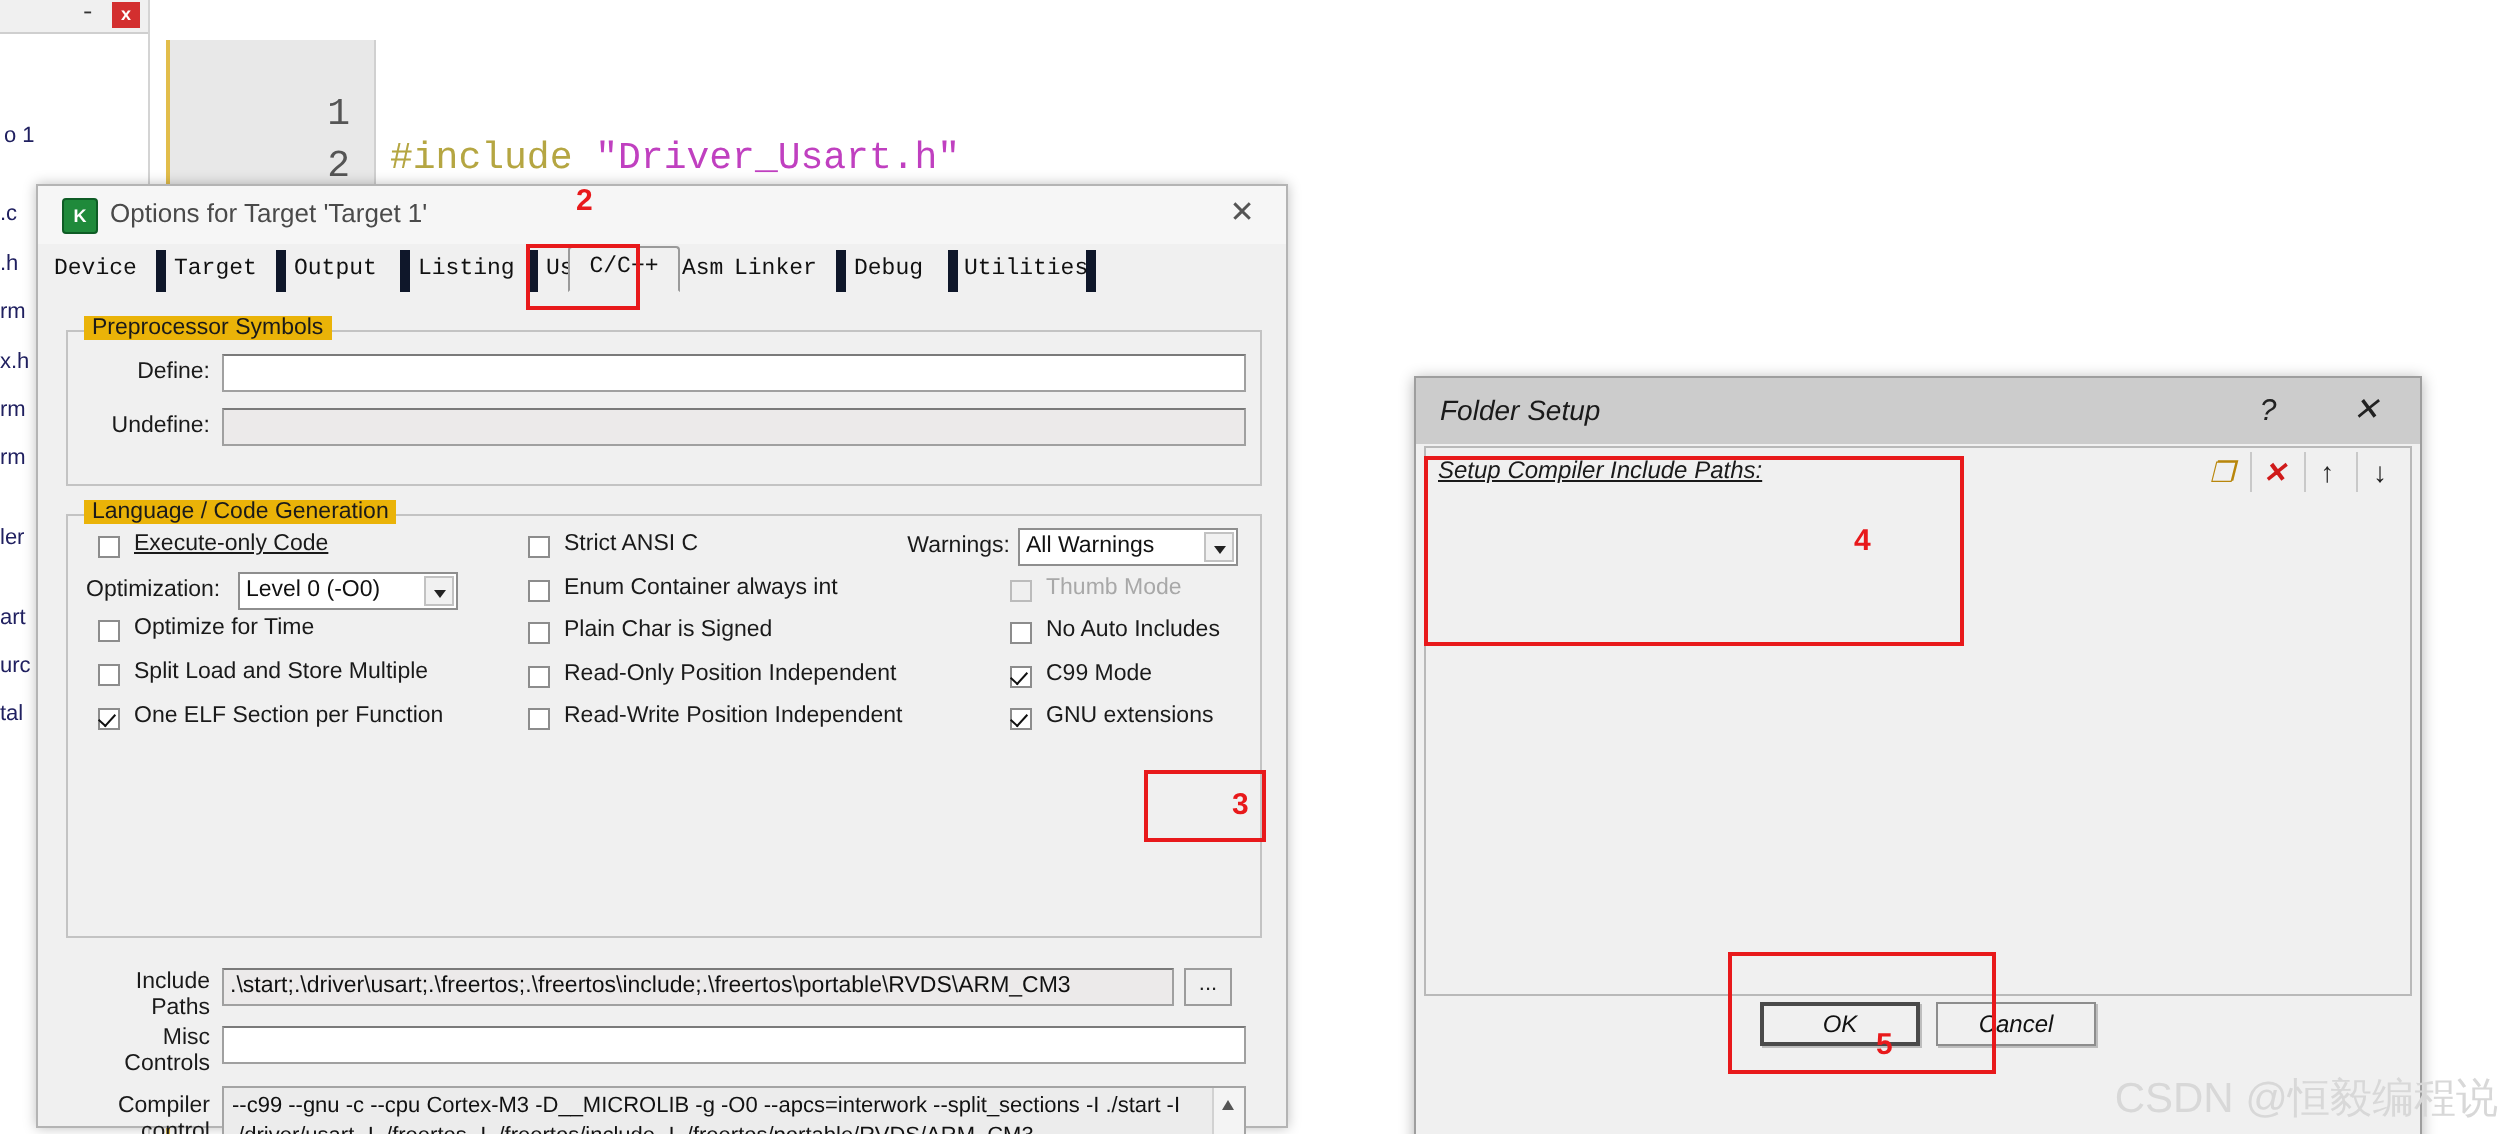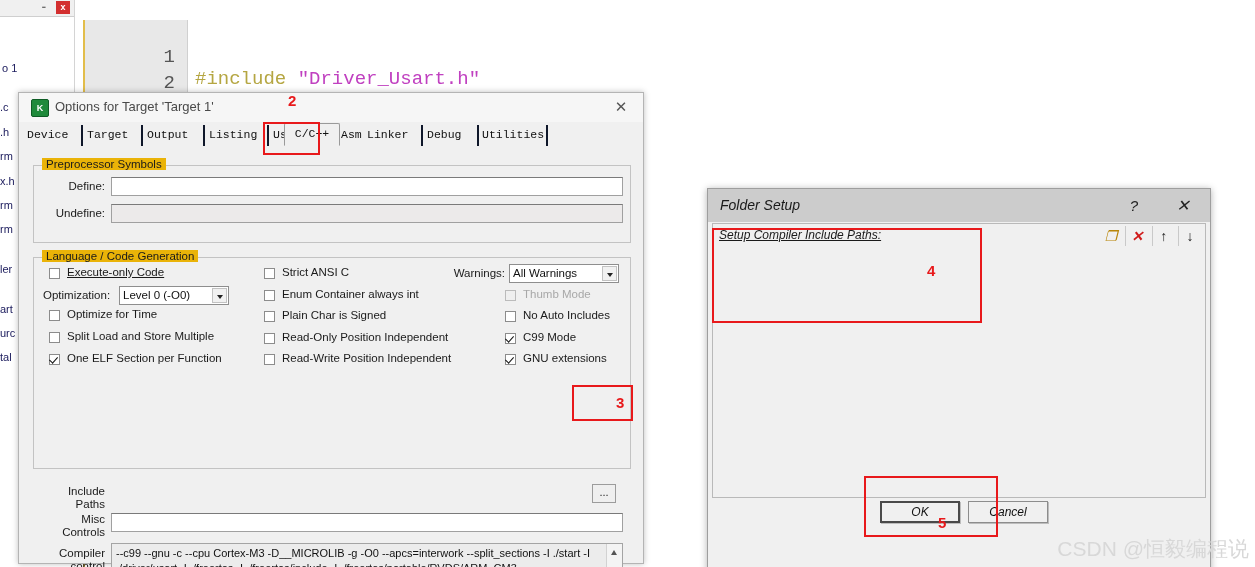--- a/index.html
+++ b/index.html
@@ -206,21 +206,21 @@
   }
   .tabitem {
     position: absolute;
     top: 3px;
     height: 21px;
     font-family: "Liberation Mono", monospace;
     font-size: 11.5px;
     line-height: 20px;
     color: #111;
     white-space: nowrap;
-    border-right: 2px solid #0f172a;
+    border-right: 5px solid #0f172a;
     padding-right: 6px;
     box-sizing: border-box;
   }
   .tabitem.sel {
     background: #f0f0f0;
     border: 1px solid #9a9a9a;
     border-bottom: 1px solid #f0f0f0;
     border-top-left-radius: 2px;
     border-top-right-radius: 2px;
     padding: 0 8px;
@@ -616,20 +616,21 @@
     <div class="cbtext" style="left:504px;top:162px;">No Auto Includes</div>
 
     <div class="cbx on" style="left:486px;top:186px;"></div>
     <div class="cbtext" style="left:504px;top:184px;">C99 Mode</div>
 
     <div class="cbx on" style="left:486px;top:207px;"></div>
     <div class="cbtext" style="left:504px;top:205px;">GNU extensions</div>
 
     <div class="flabel" style="left:24px;top:338px;width:62px;">Include</div>
     <div class="flabel" style="left:24px;top:351px;width:62px;">Paths</div>
+    <div class="tbox dim" style="left:92px;top:337px;width:476px;height:19px;">.\start;.\driver\usart;.\freertos;.\freertos\include;.\freertos\portable\RVDS\ARM_CM3</div>
     <div class="dots-btn" style="left:573px;top:337px;width:24px;height:19px;">...</div>
 
     <div class="flabel" style="left:22px;top:366px;width:64px;">Misc</div>
     <div class="flabel" style="left:12px;top:379px;width:74px;">Controls</div>
     <div class="tbox" style="left:92px;top:366px;width:512px;height:19px;"></div>
 
     <div class="flabel" style="left:16px;top:400px;width:70px;">Compiler</div>
     <div class="flabel" style="left:16px;top:413px;width:70px;">control</div>
 
     <div class="ctrlstr" style="left:92px;top:396px;width:512px;height:48px;">

